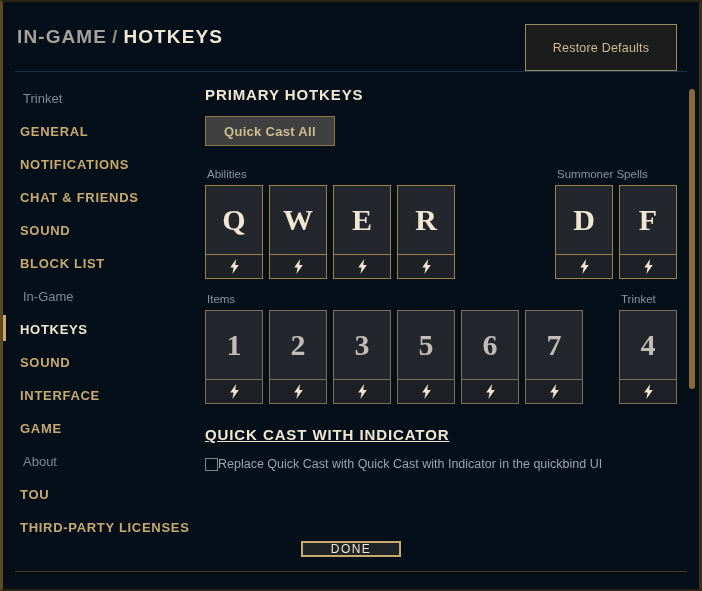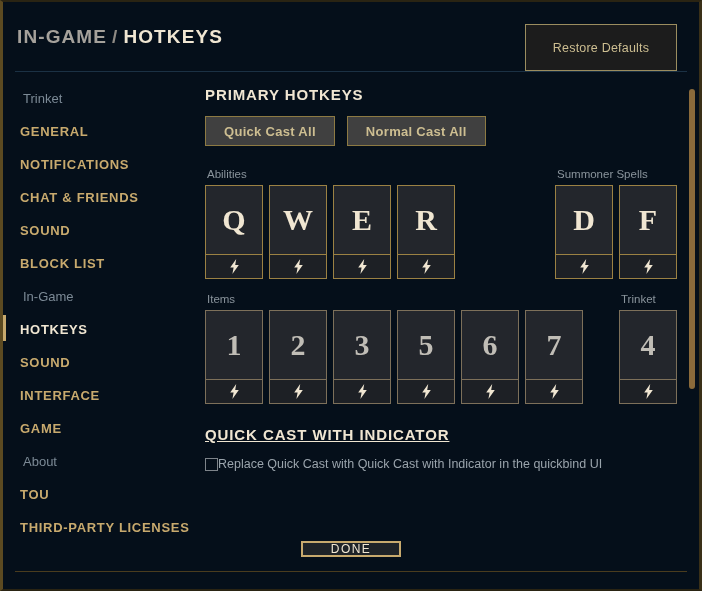--- a/index.html
+++ b/index.html
@@ -252,21 +252,20 @@
         <div class="nav-item">THIRD-PARTY LICENSES</div>
       </nav>
 
     <main id="content">
 
       <div>
         <div class="section-title">PRIMARY HOTKEYS</div>
 
         <div class="cast-row">
           <div class="cast-btn">Quick Cast All</div>
-          <div class="cast-btn">Normal Cast All</div>
         </div>
 
         <div class="bind-row">
           <div class="bind-block">
             <div class="block-label">Abilities</div>
             <div class="keys" id="abilities-keys">
                 <div class="key">
                   <div class="key-letter">Q</div>
                   <div class="key-foot">
                     <svg class="bolt" viewBox="0 0 11 15">

